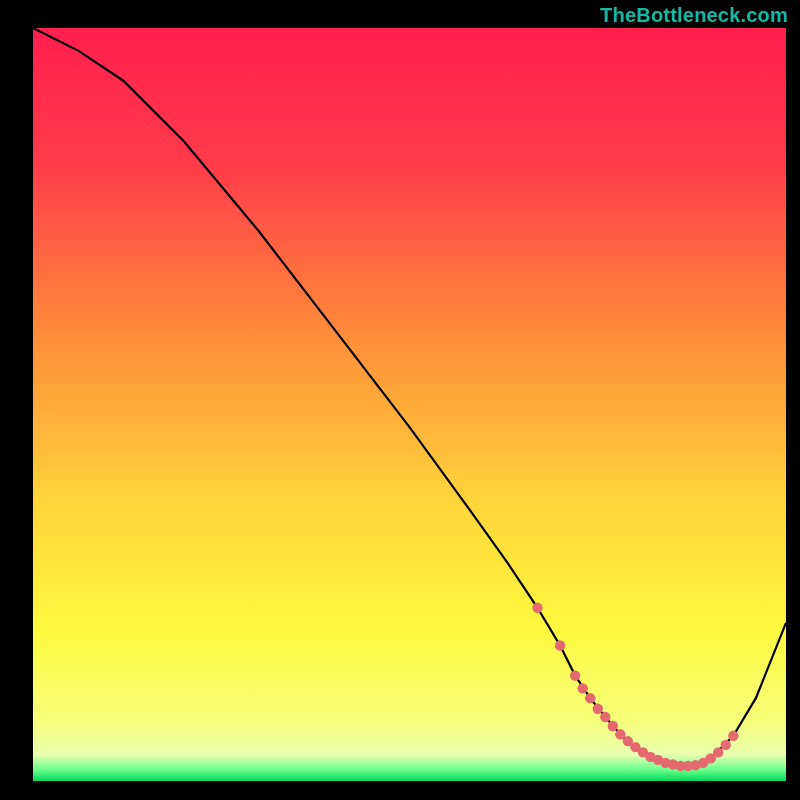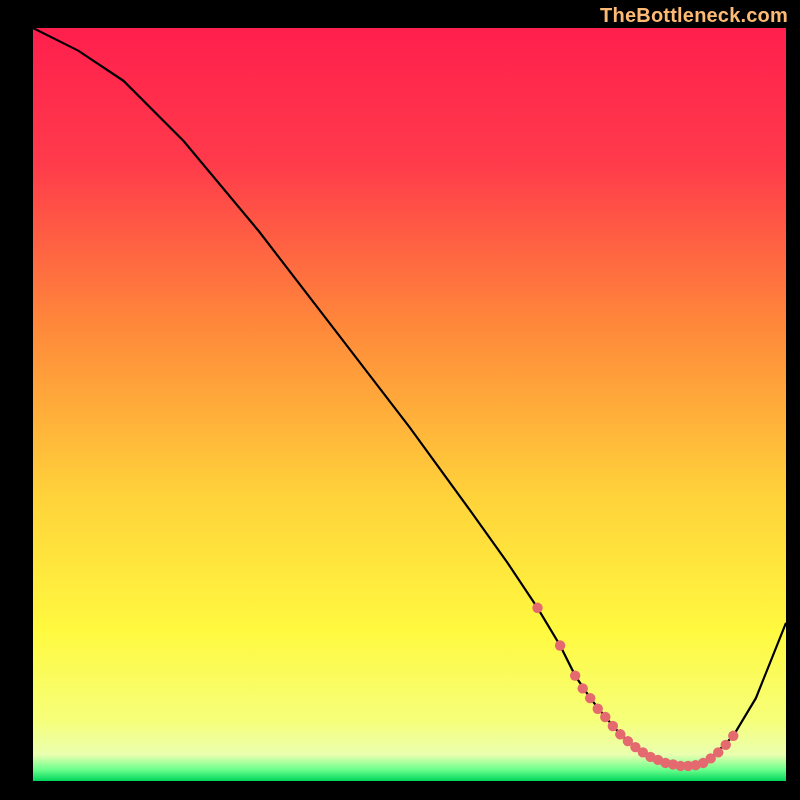--- a/index.html
+++ b/index.html
@@ -5,21 +5,21 @@
   * { margin: 0; padding: 0; box-sizing: border-box; }
   html, body { width: 800px; height: 800px; background: #000; overflow: hidden; }
   .wrap { position: relative; width: 800px; height: 800px; background: #000; }
   .attribution {
     position: absolute;
     top: 4px;
     right: 12px;
     font-family: Arial, Helvetica, sans-serif;
     font-size: 20px;
     font-weight: 600;
-    color: #fdba74;
+    color: #14b8a6;
     letter-spacing: 0.2px;
   }
   .plot {
     position: absolute;
     left: 33px;
     top: 28px;
     width: 753px;
     height: 753px;
   }
   svg { display: block; }

